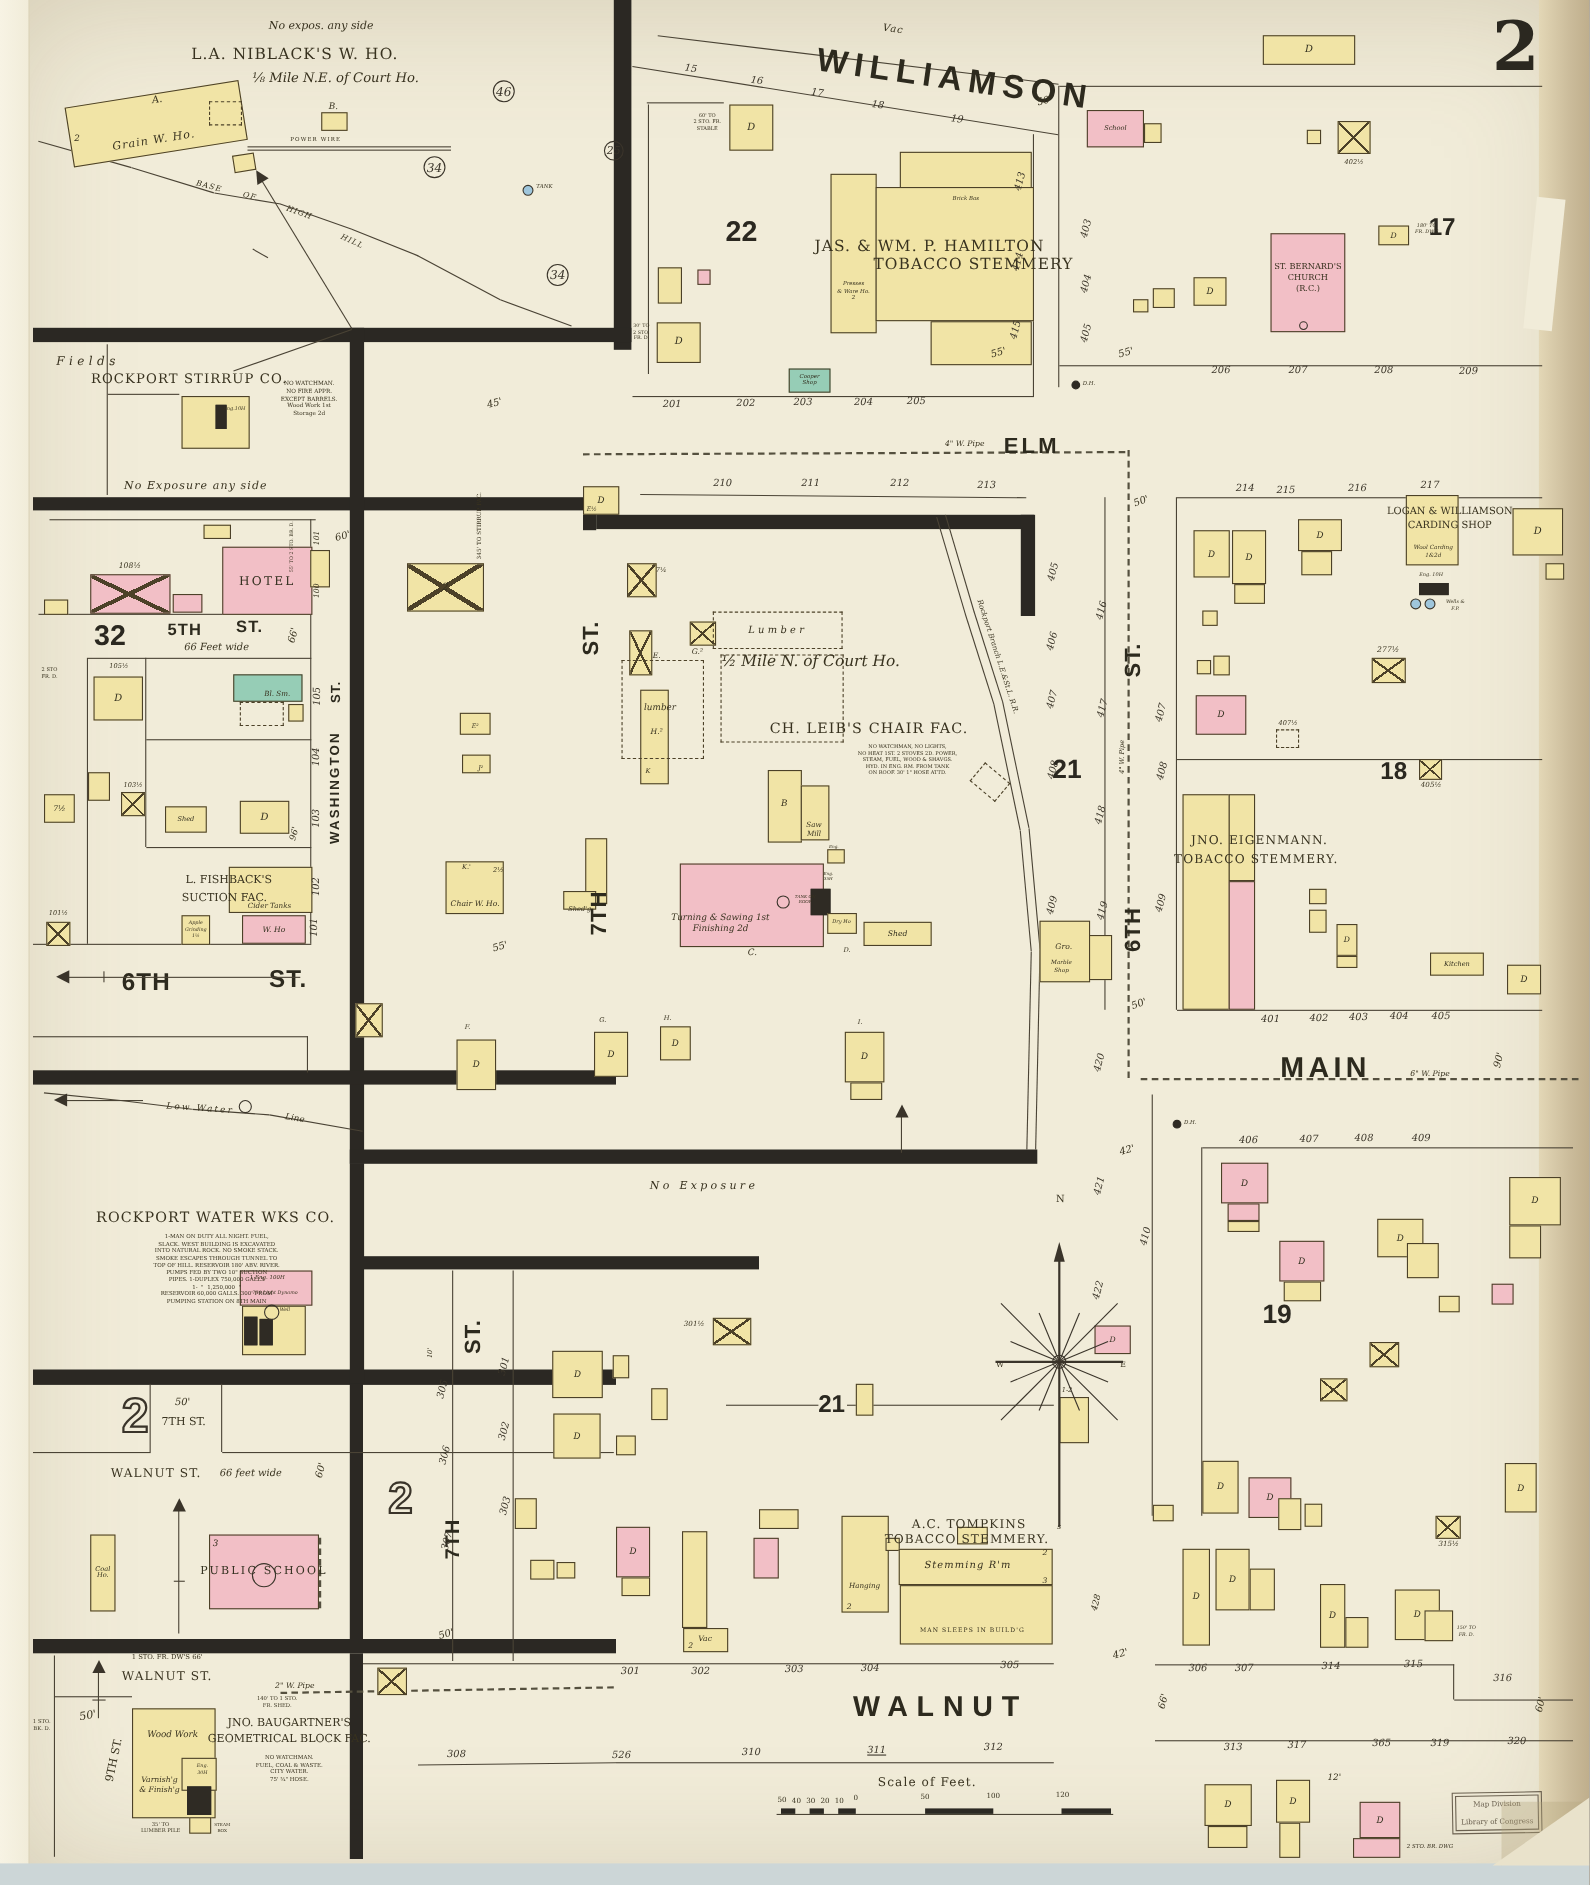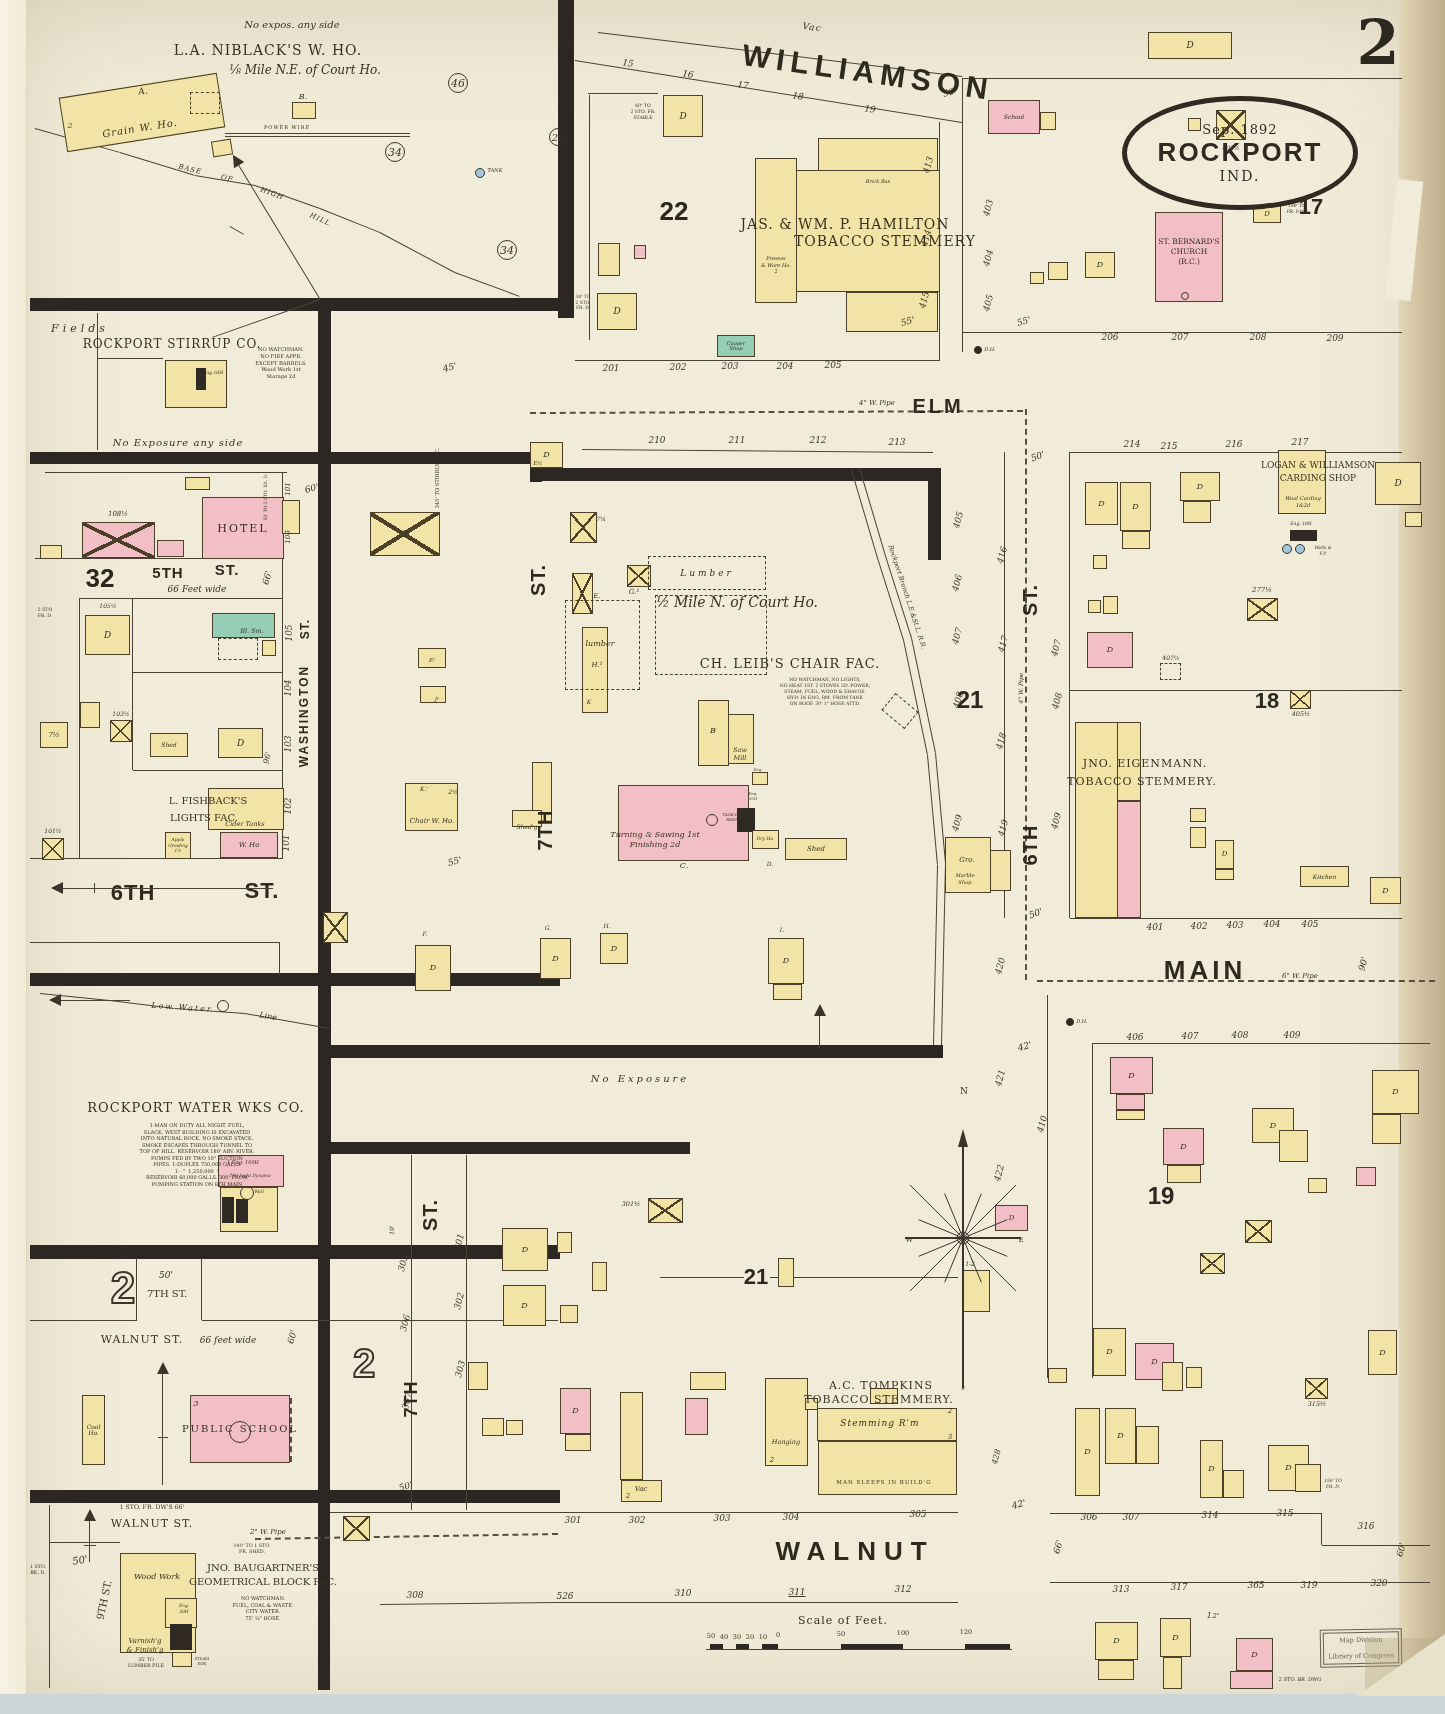--- a/index.html
+++ b/index.html
@@ -556,42 +556,42 @@
       <div class="txt i" style="left: 268px; top: 1533px; font-size: 7px; letter-spacing: 0px; transform: translate(-50%, -50%) rotate(0deg);">2" W. Pipe</div>
       <div class="txt" style="left: 263px; top: 1567px; font-size: 10px; letter-spacing: 0px; transform: translate(-50%, -50%) rotate(0deg);">JNO. BAUGARTNER'S</div>
       <div class="txt" style="left: 263px; top: 1581px; font-size: 10px; letter-spacing: 0px; transform: translate(-50%, -50%) rotate(0deg);">GEOMETRICAL BLOCK FAC.</div>
       <div class="txt" style="left: 263px; top: 1608px; font-size: 5px; letter-spacing: 0px; transform: translate(-50%, -50%) rotate(0deg);">NO WATCHMAN.
 FUEL, COAL &amp; WASTE.
 CITY WATER.
 75' ¾" HOSE.</div>
       <div class="txt" style="left: 252px; top: 1549px; font-size: 4.8px; letter-spacing: 0px; transform: translate(-50%, -50%) rotate(0deg);">140' TO 1 STO.
 FR. SHED.</div>
       <div class="txt i" style="left: 157px; top: 1577px; font-size: 8px; letter-spacing: 0px; transform: translate(-50%, -50%) rotate(0deg);">Wood Work</div>
-      <div class="txt i" style="left: 145px; top: 1623px; font-size: 7px; letter-spacing: 0px; transform: translate(-50%, -50%) rotate(0deg); margin-top: 23px;">Varnish'g
+      <div class="txt i" style="left: 145px; top: 1623px; font-size: 7px; letter-spacing: 0px; transform: translate(-50%, -50%) rotate(0deg);">Varnish'g
 &amp; Finish'g</div>
       <div class="txt i" style="left: 184px; top: 1609px; font-size: 4.4px; letter-spacing: 0px; transform: translate(-50%, -50%) rotate(0deg);">Eng.
 30H</div>
       <div class="txt" style="left: 202px; top: 1662px; font-size: 3.8px; letter-spacing: 0px; transform: translate(-50%, -50%) rotate(0deg);">STEAM
 BOX</div>
       <div class="txt" style="left: 146px; top: 1663px; font-size: 4.8px; letter-spacing: 0px; transform: translate(-50%, -50%) rotate(0deg);">35' TO
 LUMBER PILE</div>
       <div class="txt" style="left: 104px; top: 1600px; font-size: 10px; letter-spacing: 0px; transform: translate(-50%, -50%) rotate(-78deg);">9TH ST.</div>
       <div class="txt" style="left: 38px; top: 1570px; font-size: 4.8px; letter-spacing: 0px; transform: translate(-50%, -50%) rotate(0deg);">1 STO.
 BK. D.</div>
       <div class="txt i" style="left: 80px; top: 1560px; font-size: 10px; letter-spacing: 0px; transform: translate(-50%, -50%) rotate(-10deg);">50'</div>
       <div class="txt" style="left: 884px; top: 1483px; font-size: 5.5px; letter-spacing: 1px; transform: translate(-50%, -50%) rotate(0deg);">MAN SLEEPS IN BUILD'G</div>
       <div class="txt" style="left: 881px; top: 1386px; font-size: 11px; letter-spacing: 1px; transform: translate(-50%, -50%) rotate(0deg);">A.C. TOMPKINS</div>
       <div class="txt" style="left: 879px; top: 1400px; font-size: 11px; letter-spacing: 1px; transform: translate(-50%, -50%) rotate(0deg);">TOBACCO STEMMERY.</div>
       <div class="txt i" style="left: 880px; top: 1424px; font-size: 9px; letter-spacing: 1px; transform: translate(-50%, -50%) rotate(0deg);">Stemming R'm</div>
       <div class="txt i" style="left: 786px; top: 1442px; font-size: 6.5px; letter-spacing: 0px; transform: translate(-50%, -50%) rotate(0deg);">Hanging</div>
       <div class="txt i" style="left: 772px; top: 1461px; font-size: 7px; letter-spacing: 0px; transform: translate(-50%, -50%) rotate(0deg);">2</div>
       <div class="txt i" style="left: 950px; top: 1412px; font-size: 7px; letter-spacing: 0px; transform: translate(-50%, -50%) rotate(0deg);">2</div>
       <div class="txt i" style="left: 950px; top: 1438px; font-size: 7px; letter-spacing: 0px; transform: translate(-50%, -50%) rotate(0deg);">3</div>
       <div class="txt" style="left: 208px; top: 800px; font-size: 10px; letter-spacing: 0px; transform: translate(-50%, -50%) rotate(0deg);">L. FISHBACK'S</div>
-      <div class="txt" style="left: 204px; top: 817px; font-size: 10px; letter-spacing: 0px; transform: translate(-50%, -50%) rotate(0deg);">LIGHTS FAC.</div>
+      <div class="txt" style="left: 204px; top: 817px; font-size: 10px; letter-spacing: 0px; transform: translate(-50%, -50%) rotate(0deg);">SUCTION FAC.</div>
       <div class="txt i" style="left: 245px; top: 824px; font-size: 6.5px; letter-spacing: 0px; transform: translate(-50%, -50%) rotate(0deg);">Cider Tanks</div>
       <div class="txt i" style="left: 178px; top: 846px; font-size: 4.4px; letter-spacing: 0px; transform: translate(-50%, -50%) rotate(0deg);">Apple
 Grinding
 1½</div>
       <div class="txt i" style="left: 252px; top: 631px; font-size: 6.5px; letter-spacing: 0px; transform: translate(-50%, -50%) rotate(0deg);">Bl. Sm.</div>
       <div class="txt i" style="left: 268px; top: 758px; font-size: 8px; letter-spacing: 0px; transform: translate(-50%, -50%) rotate(-75deg);">96'</div>
       <div class="txt i" style="left: 108px; top: 606px; font-size: 6px; letter-spacing: 0px; transform: translate(-50%, -50%) rotate(0deg);">105½</div>
       <div class="txt i" style="left: 121px; top: 714px; font-size: 6px; letter-spacing: 0px; transform: translate(-50%, -50%) rotate(0deg);">103½</div>
       <div class="txt i" style="left: 53px; top: 831px; font-size: 6px; letter-spacing: 0px; transform: translate(-50%, -50%) rotate(0deg);">101½</div>
       <div class="txt i" style="left: 118px; top: 515px; font-size: 7px; letter-spacing: 0px; transform: translate(-50%, -50%) rotate(0deg);">108½</div>
@@ -784,25 +784,20 @@
         <line x1="160" y1="165" x2="141.6311952464757" y2="120.65378243945824" stroke="#3a342a" stroke-width="1"></line>
         <line x1="160" y1="165" x2="159.99999999999997" y2="70" stroke="#3a342a" stroke-width="2"></line>
         <line x1="160" y1="165" x2="178.36880475352433" y2="120.65378243945824" stroke="#3a342a" stroke-width="1"></line>
         <line x1="160" y1="165" x2="213.03300858899104" y2="111.96699141100893" stroke="#3a342a" stroke-width="1"></line>
         <line x1="160" y1="165" x2="204.34621756054176" y2="146.6311952464757" stroke="#3a342a" stroke-width="1"></line>
         <circle cx="160" cy="165" r="6" fill="none" stroke="#3a342a"></circle>
         <polygon points="160,56 155,74 165,74" fill="#3a342a"></polygon>
       </svg>
     </div>
 
-  <div id="stamp">
-    <div class="l1">Sep. 1892</div>
-    <div class="l2">ROCKPORT</div>
-    <div class="l3">IND.</div>
-  </div>
 
   <div id="locstamp">
     <div>Map Division</div>
     <div>Library of Congress</div>
   </div>
 
   <div id="edge-bottom" class="edge"></div>
   <div id="curl2"></div>
   <div id="curl"></div>
 </div>

